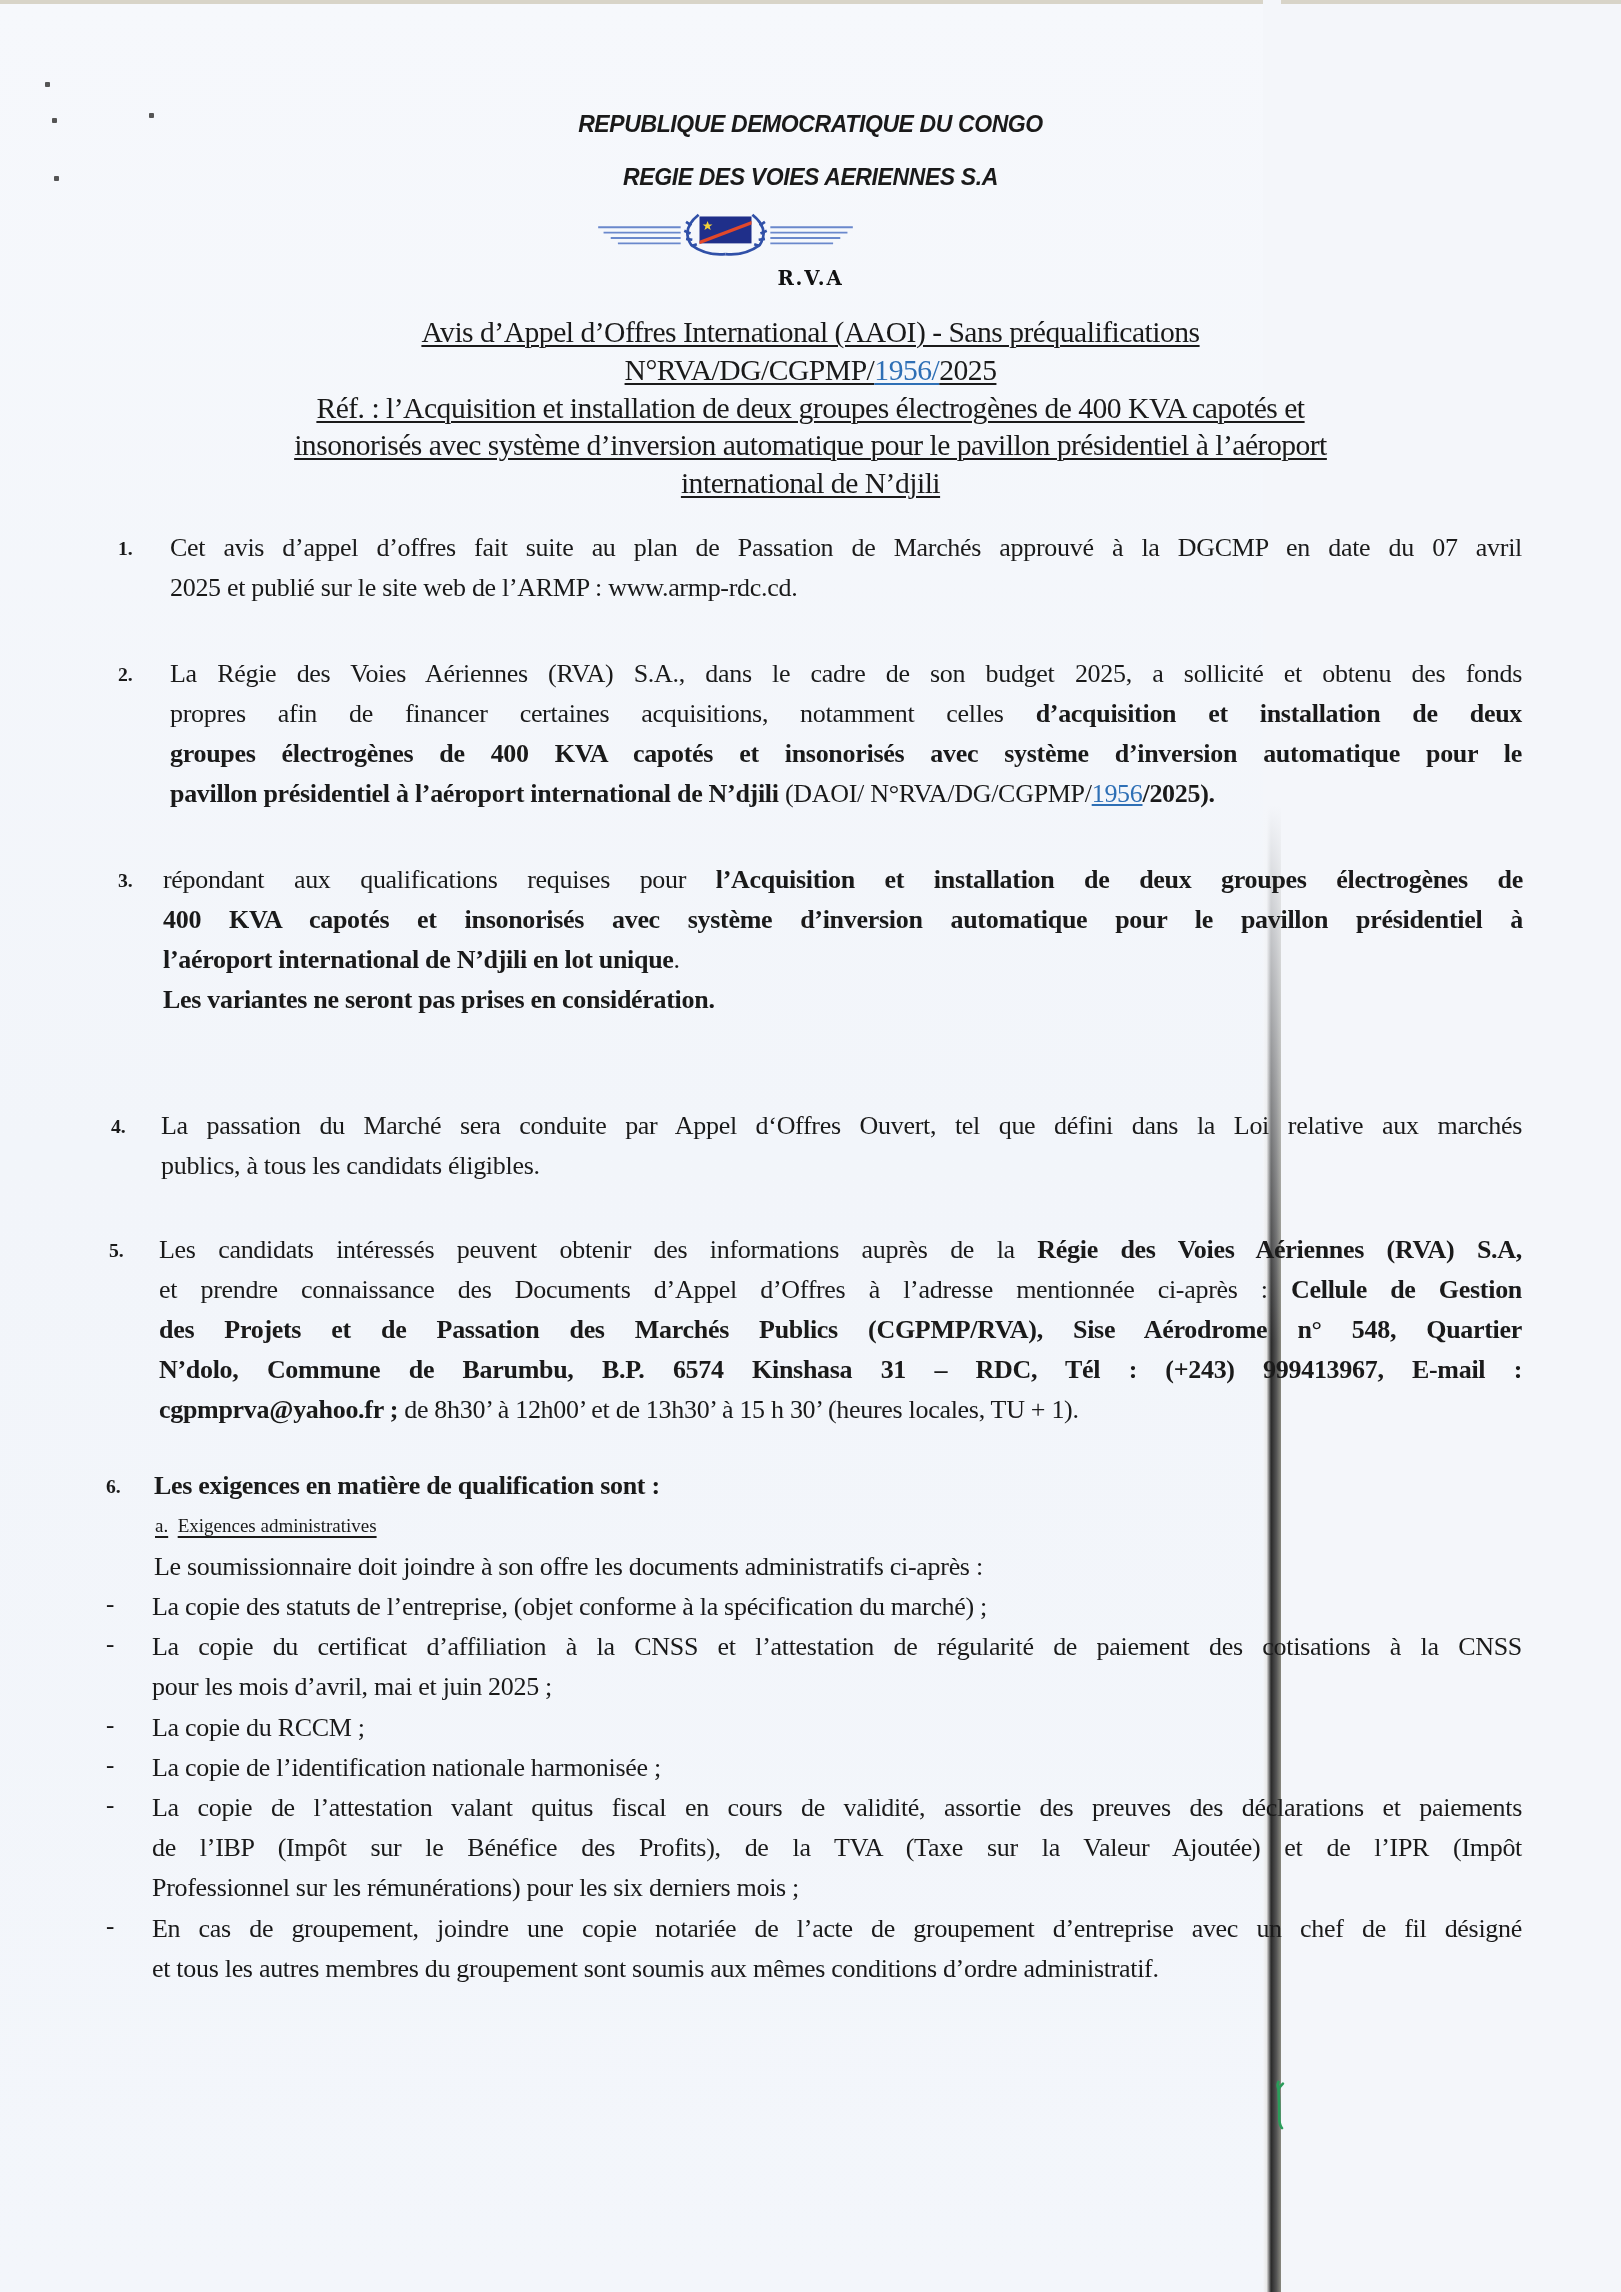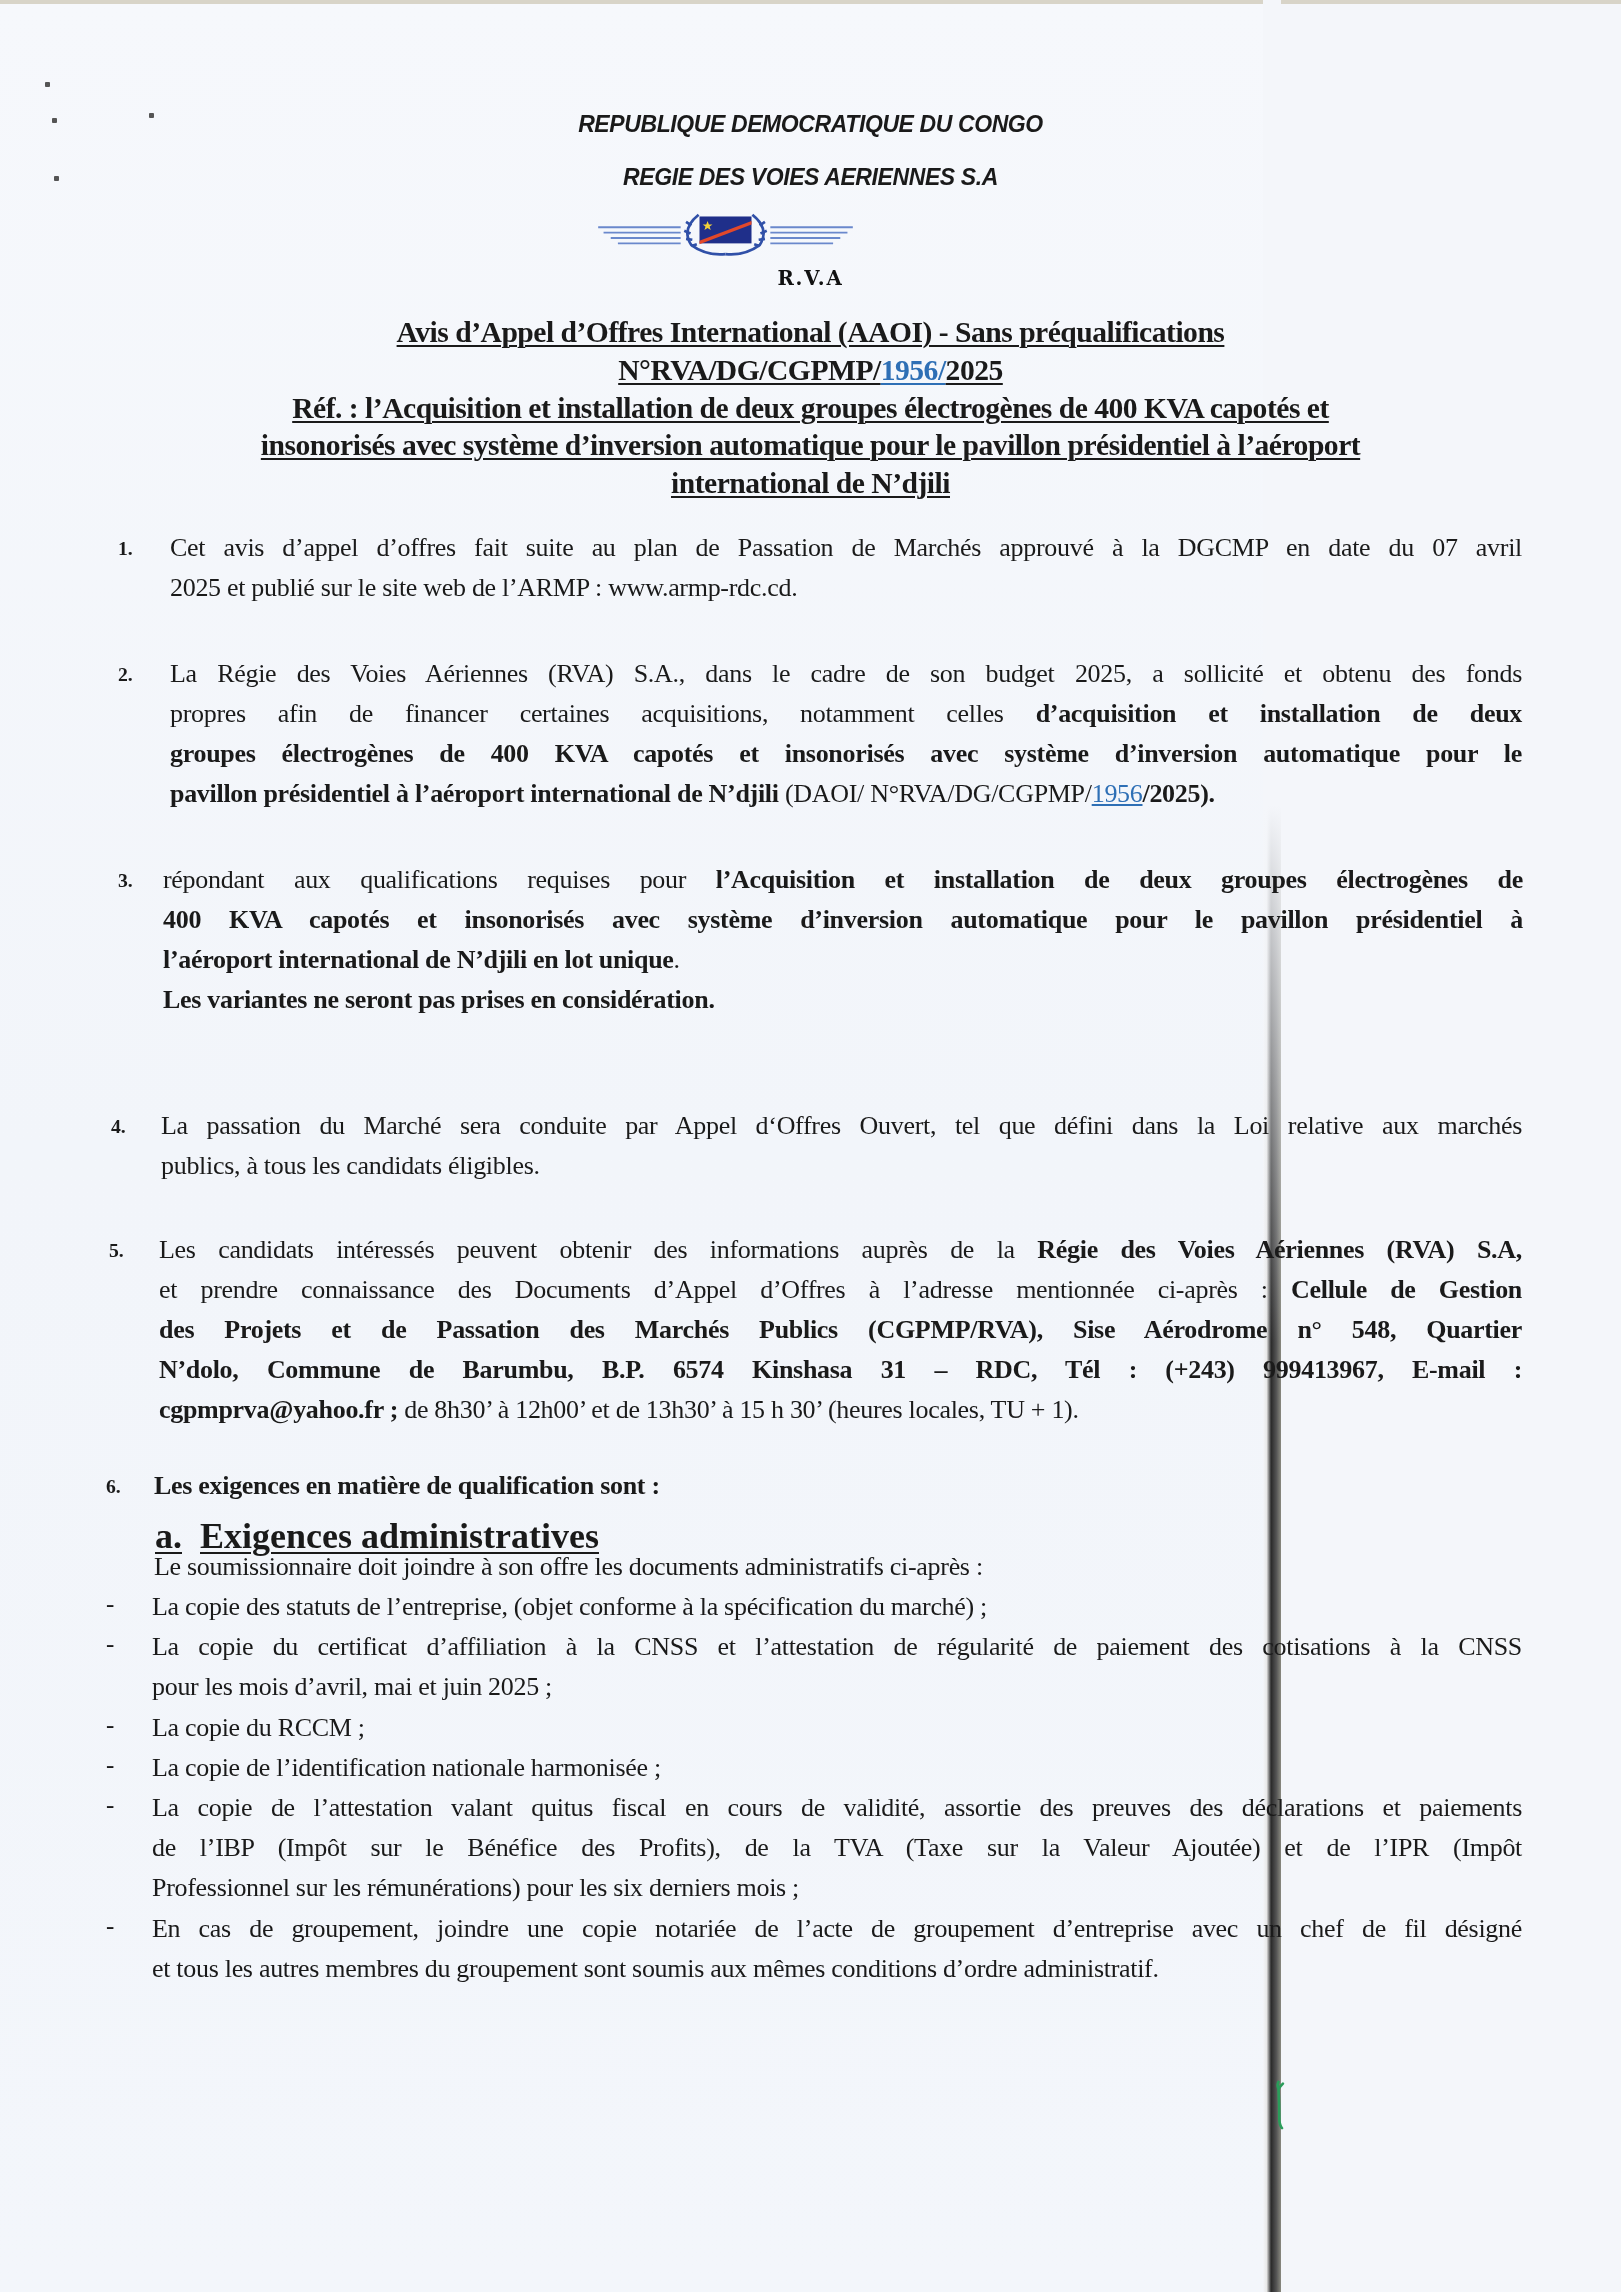--- a/index.html
+++ b/index.html
@@ -43,21 +43,21 @@
     }
     .rva {
       position: absolute; left: 0; width: 1621px; top: 267px; text-align: center;
       font-family: "DejaVu Serif", serif; font-weight: bold; font-size: 19.7px;
       letter-spacing: 1.8px; color: #111;
     }
 
     
     .title {
       position: absolute; left: 0; width: 1621px; text-align: center;
-      font-weight: bold; font-size: 29.6px; line-height: 38px;
+      font-weight: normal; font-size: 29.6px; line-height: 38px;
       letter-spacing: -0.5px;
     }
     .title span.u { text-decoration: underline; text-decoration-thickness: 1.8px; text-underline-offset: 2.7px; }
     .t1 { top: 313px; }
     .t2 { top: 351px; }
     .t3 { top: 389px; }
     .t4 { top: 426px; }
     .t5 { top: 464px; }
     .blue { color: #2e6fb5; }
 
@@ -70,21 +70,21 @@
       text-align: justify; letter-spacing: -0.3px;
     }
     .para b { font-weight: bold; }
     .line { display: block; text-align: justify; text-align-last: justify; white-space: nowrap; }
     .line.last { text-align-last: left; }
     .dash {
       position: absolute; left: 106px; font-size: 25px;
     }
     .sub-a {
       position: absolute; left: 155px; top: 1515px;
-      font-size: 36px; font-weight: bold;
+      font-size: 19px; font-weight: normal;
     }
     .sub-a .u { text-decoration: underline; text-decoration-thickness: 1.8px; text-underline-offset: 3.6px; }
     .mark {
       position: absolute; left: 1274px; top: 2078px; width: 10.7px; height: 54px;
     }
   </style>
 </head>
 <body>
 
 <div class="page">

